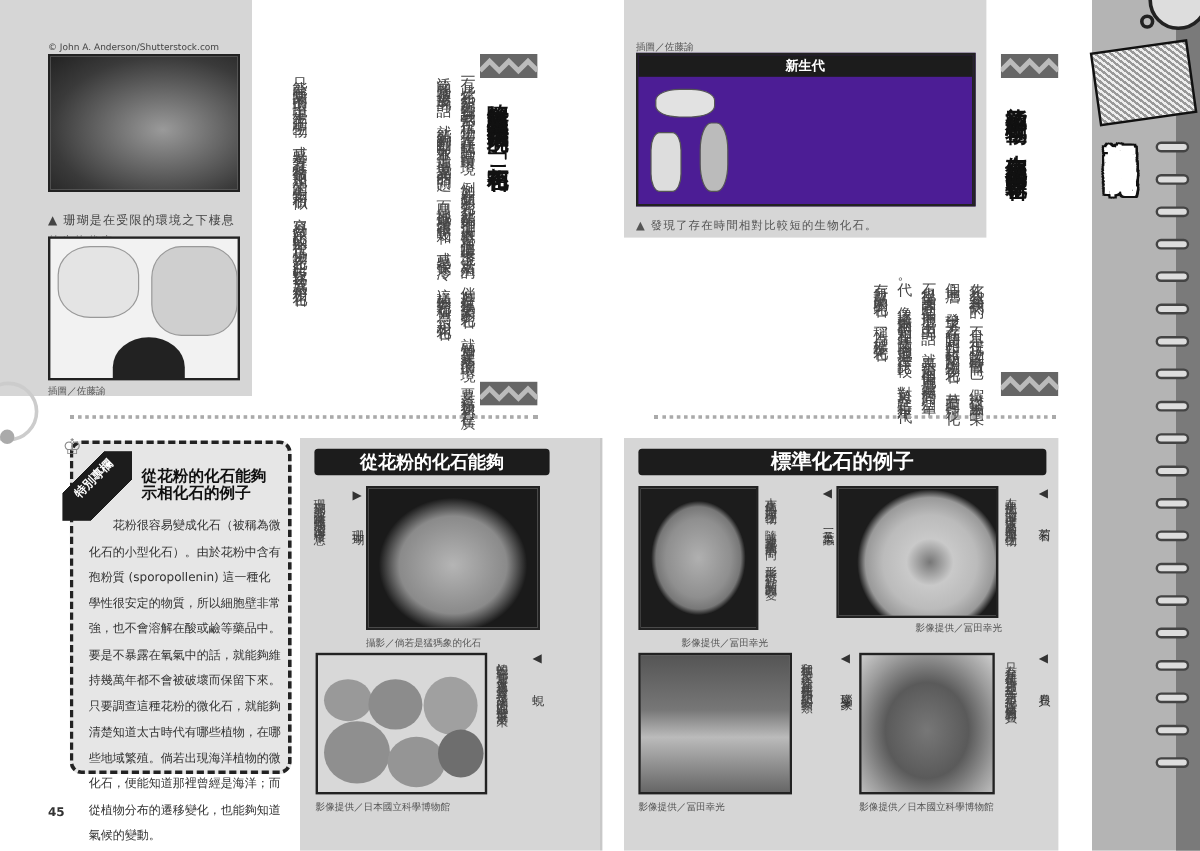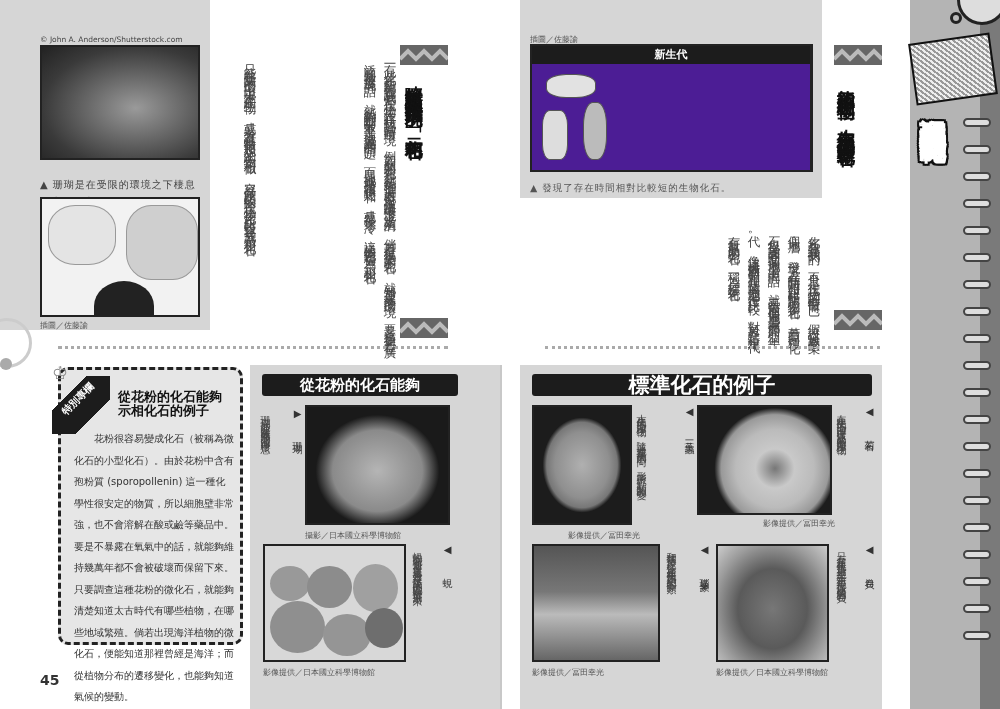--- a/index.html
+++ b/index.html
@@ -58,28 +58,28 @@
 <div class="abs dotline" style="left:58px;top:346px;width:390px;"></div>
 
 <div class="abs" style="left:58px;top:367px;width:185px;height:278px;border:3px dashed #222;border-radius:10px;background:#e6e6e6;"></div>
 <div class="abs" style="left:52px;top:376px;width:58px;height:58px;background:linear-gradient(135deg,transparent 30%, #1c1c1c 30%, #1c1c1c 70%, transparent 70%);"></div>
 <div class="abs" style="left:52px;top:362px;font-size:18px;color:#888;">♔</div>
 <div class="abs" style="left:58px;top:392px;color:#fff;font-size:10px;font-weight:bold;transform:rotate(-45deg);">特別專欄</div>
 <div class="abs" style="left:118px;top:388px;font-size:13px;font-weight:bold;color:#111;">從花粉的化石能夠</div>
 <div class="abs" style="left:118px;top:402px;font-size:13px;font-weight:bold;color:#111;">示相化石的例子</div>
 <div class="abs" style="left:74px;top:428px;width:160px;font-size:10px;line-height:21.5px;color:#333;text-indent:20px;">花粉很容易變成化石（被稱為微化石的小型化石）。由於花粉中含有孢粉質 (sporopollenin) 這一種化學性很安定的物質，所以細胞壁非常強，也不會溶解在酸或鹼等藥品中。要是不暴露在氧氣中的話，就能夠維持幾萬年都不會被破壞而保留下來。只要調查這種花粉的微化石，就能夠清楚知道太古時代有哪些植物，在哪些地域繁殖。倘若出現海洋植物的微化石，便能知道那裡曾經是海洋；而從植物分布的遷移變化，也能夠知道氣候的變動。</div>
 
-<div class="abs" style="left:40px;top:672px;font-size:14px;font-weight:bold;color:#333;">45</div>
+<div class="abs" style="left:40px;top:672px;font-size:10px;font-weight:bold;color:#333;">45</div>
 
 <div class="abs gray-panel" style="left:250px;top:365px;width:250px;height:344px;"></div>
 <div class="abs dark-bar" style="left:262px;top:374px;width:196px;height:22px;font-size:15px;line-height:22px;">從花粉的化石能夠</div>
 <div class="abs vtext" style="left:290px;top:408px;font-size:10px;letter-spacing:2px;color:#333;">▶ 珊瑚</div>
 <div class="abs vtext" style="left:258px;top:408px;height:120px;font-size:10px;line-height:15px;letter-spacing:2px;color:#444;">珊瑚只能在溫暖乾淨的淺海中棲息。</div>
 <div class="abs photo" style="left:305px;top:405px;width:145px;height:120px;background:radial-gradient(ellipse at 50% 55%, #b5b5b5 0%, #8a8a8a 45%, #1a1a1a 62%);"></div>
-<div class="abs caption" style="left:305px;top:530px;">攝影／日本國立科學博物館</div>
+<div class="abs caption" style="left:305px;top:530px;">攝影／倘若是猛獁象的化石</div>
 
 <div class="abs photo" style="left:263px;top:544px;width:143px;height:118px;background:#d8d8d8;overflow:hidden;">
   <div style="position:absolute;left:5px;top:20px;width:40px;height:35px;border-radius:50%;background:#999;"></div>
   <div style="position:absolute;left:42px;top:20px;width:45px;height:42px;border-radius:50%;background:#8c8c8c;"></div>
   <div style="position:absolute;left:88px;top:18px;width:45px;height:48px;border-radius:50%;background:#a0a0a0;"></div>
   <div style="position:absolute;left:5px;top:55px;width:55px;height:52px;border-radius:50%;background:#8f8f8f;"></div>
   <div style="position:absolute;left:58px;top:68px;width:48px;height:42px;border-radius:50%;background:#959595;"></div>
   <div style="position:absolute;left:100px;top:62px;width:38px;height:40px;border-radius:50%;background:#6e6e6e;"></div>
 </div>
 <div class="abs vtext" style="left:440px;top:544px;font-size:10px;letter-spacing:2px;color:#333;">◀ 蜆</div>
@@ -113,21 +113,21 @@
     <polyline points="0,14 8,6 16,14 24,6 32,14 40,6 48,14" fill="none" stroke="#bbb" stroke-width="4"></polyline>
   </svg>
 
 <div class="abs vtext body-v" style="right:176px;top:212px;height:124px;">
   <span style="padding-top:14px;display:inline-block;">化石教給我們的，不只是古代生物的特徵而已。假設從日本的某個地層，發現了存在時間相對比較短的生物化石，若是同一種化石也從美國的某個地層出土的話，就表示這兩個地層是屬於同一個年代。像這樣對兩個相距甚遠的地層進行比較，對於界定特定年代有所幫助的化石，稱為「標準化石」。</span>
 </div>
 
 <div class="abs dotline" style="left:545px;top:346px;width:335px;"></div>
 
 <div class="abs gray-panel" style="left:520px;top:365px;width:362px;height:344px;"></div>
-<div class="abs dark-bar" style="left:532px;top:374px;width:340px;height:22px;font-size:21px;line-height:22px;">標準化石的例子</div>
+<div class="abs dark-bar" style="left:532px;top:374px;width:340px;height:22px;font-size:17px;line-height:22px;">標準化石的例子</div>
 
 <div class="abs photo" style="left:532px;top:405px;width:100px;height:120px;background:radial-gradient(ellipse at 50% 50%, #b0b0b0 0%, #8f8f8f 40%, #777 52%, #1c1c1c 58%);"></div>
 <div class="abs caption" style="left:568px;top:530px;">影像提供／冨田幸光</div>
 <div class="abs vtext" style="left:682px;top:406px;font-size:10px;letter-spacing:2px;color:#333;">◀ 三葉蟲</div>
 <div class="abs vtext" style="left:634px;top:406px;height:118px;font-size:10px;line-height:15px;letter-spacing:2px;color:#444;">古生代的海洋生物。隨著地質年代的不同，形態也一點一點的改變。</div>
 
 <div class="abs photo" style="left:697px;top:405px;width:135px;height:110px;background:radial-gradient(circle at 58% 58%, #777 0%, #c9c9c9 20%, #bbb 40%, #999 55%, #1c1c1c 62%);"></div>
 <div class="abs caption" style="left:763px;top:518px;">影像提供／冨田幸光</div>
 <div class="abs vtext" style="left:862px;top:406px;font-size:10px;letter-spacing:2px;color:#333;">◀ 菊石</div>
 <div class="abs vtext" style="left:834px;top:406px;height:118px;font-size:10px;line-height:15px;letter-spacing:2px;color:#444;">在中生代的海洋中廣泛繁盛的海洋生物。</div>

